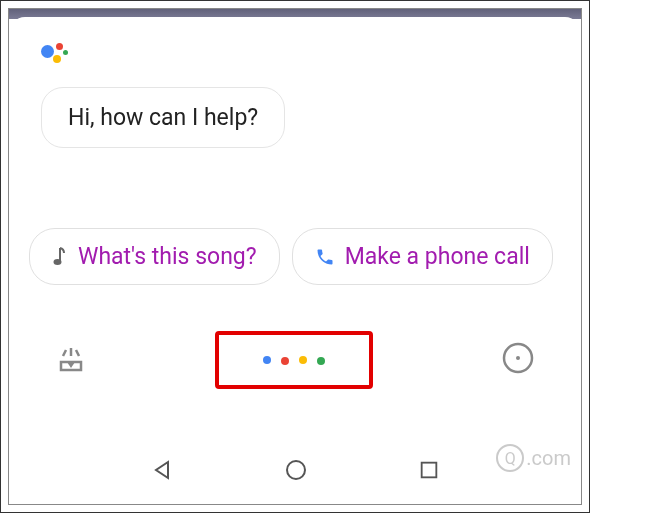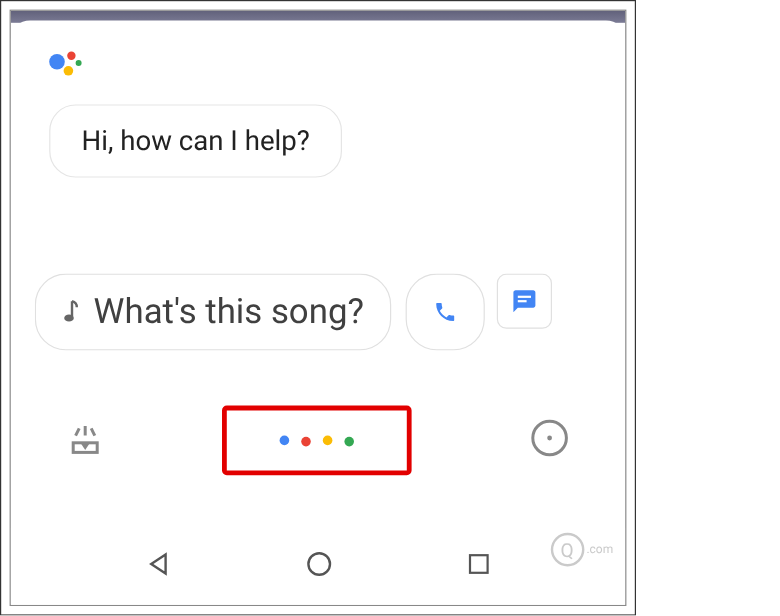--- a/index.html
+++ b/index.html
@@ -12,21 +12,21 @@
       width: 650px;
       height: 513px;
       font-family: 'Roboto', Arial, sans-serif;
       background: #ffffff;
       position: relative;
       overflow: hidden;
     }
     
     .outer-border {
       border: 1px solid #333;
-      width: 530px;
+      width: 590px;
       height: 513px;
       position: relative;
     }
     
     .inner-frame {
       position: absolute;
       top: 7px;
       left: 7px;
       right: 7px;
       bottom: 7px;
@@ -117,22 +117,22 @@
       padding-left: 0;
     }
     
     .suggestion-chip {
       display: inline-flex;
       align-items: center;
       gap: 10px;
       border: 1px solid #e0e0e0;
       border-radius: 26px;
       padding: 14px 22px;
-      font-size: 29px;
-      color: #404040;
+      font-size: 23px;
+      color: #a21caf;
       white-space: nowrap;
       flex-shrink: 0;
     }
     
     .chip-icon {
       display: flex;
       align-items: center;
       justify-content: center;
       font-size: 18px;
     }
@@ -257,20 +257,21 @@
           </span>
           <span>What's this song?</span>
         </div>
 
         <div class="suggestion-chip">
           <span class="chip-icon">
             <svg width="20" height="20" viewBox="0 0 24 24">
               <path d="M6.6 10.8c1.4 2.8 3.8 5.1 6.6 6.6l2.2-2.2c.3-.3.7-.4 1-.2 1.1.4 2.3.6 3.6.6.6 0 1 .4 1 1V20c0 .6-.4 1-1 1C10.6 21 3 13.4 3 4c0-.6.4-1 1-1h3.5c.6 0 1 .4 1 1 0 1.2.2 2.4.6 3.6.1.3 0 .7-.2 1l-2.3 2.2z" fill="#4285F4"></path>
             </svg>
           </span>
+          <span>Make a phone call</span>
         </div>
 
         <div class="chip-square">
           <span class="chip-icon">
             <svg width="22" height="22" viewBox="0 0 24 24">
               <path d="M20 2H4c-1.1 0-2 .9-2 2v18l4-4h14c1.1 0 2-.9 2-2V4c0-1.1-.9-2-2-2z" fill="#4285F4"></path>
               <rect x="6" y="7" width="12" height="2" fill="#fff"></rect>
               <rect x="6" y="11" width="8" height="2" fill="#fff"></rect>
             </svg>
           </span>
@@ -319,17 +320,17 @@
           <svg width="22" height="22" viewBox="0 0 24 24">
             <rect x="4" y="4" width="16" height="16" fill="none" stroke="#555" stroke-width="2"></rect>
           </svg>
         </div>
       </div>
       
     </div>
 
     <div class="watermark">
       <span class="q-circle">Q</span>
-      <span style="font-size:10px;">.com</span>
+      <span style="font-size:20px;">.com</span>
     </div>
 
   </div>
 </div>
 
 </body></html>

